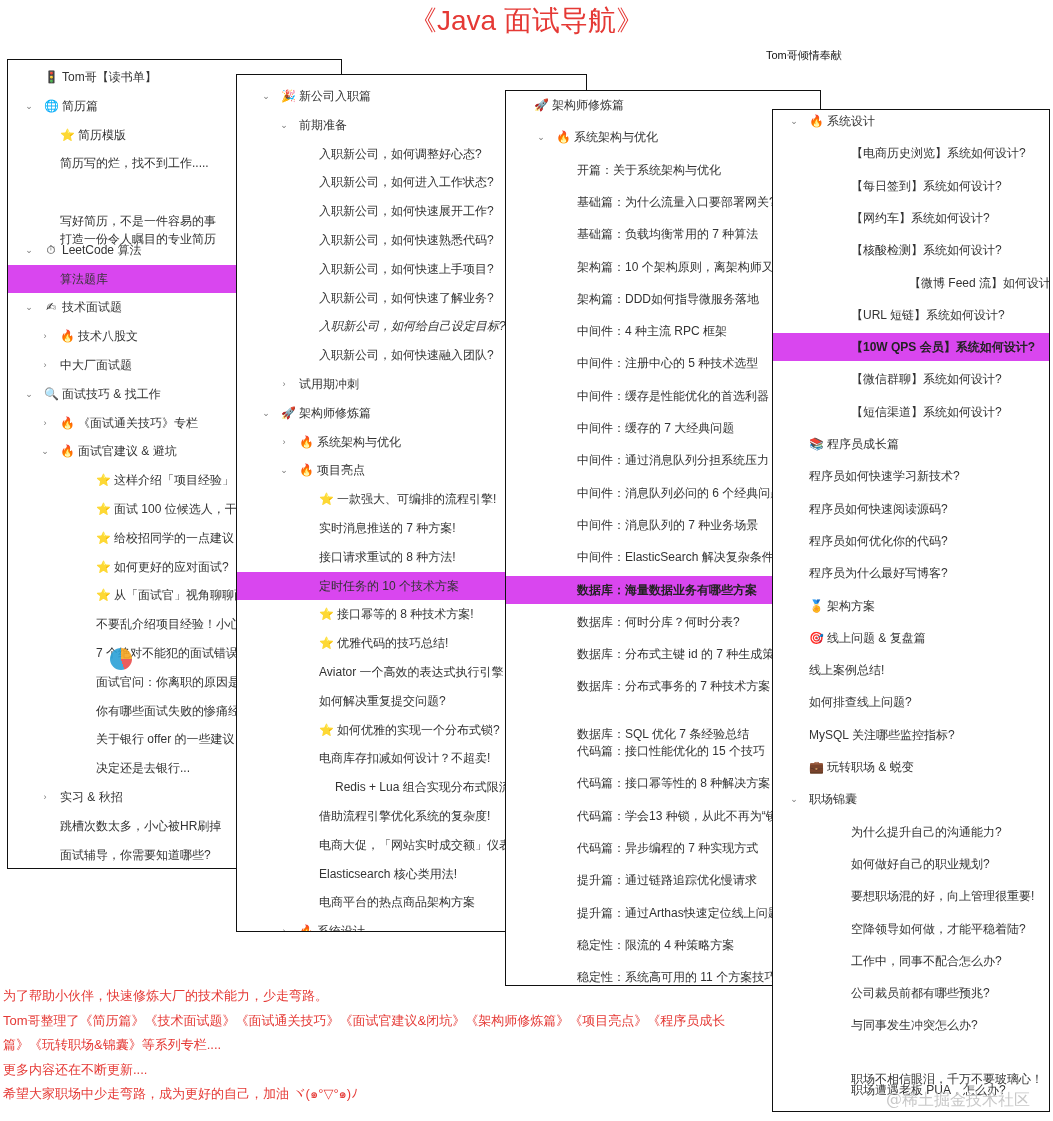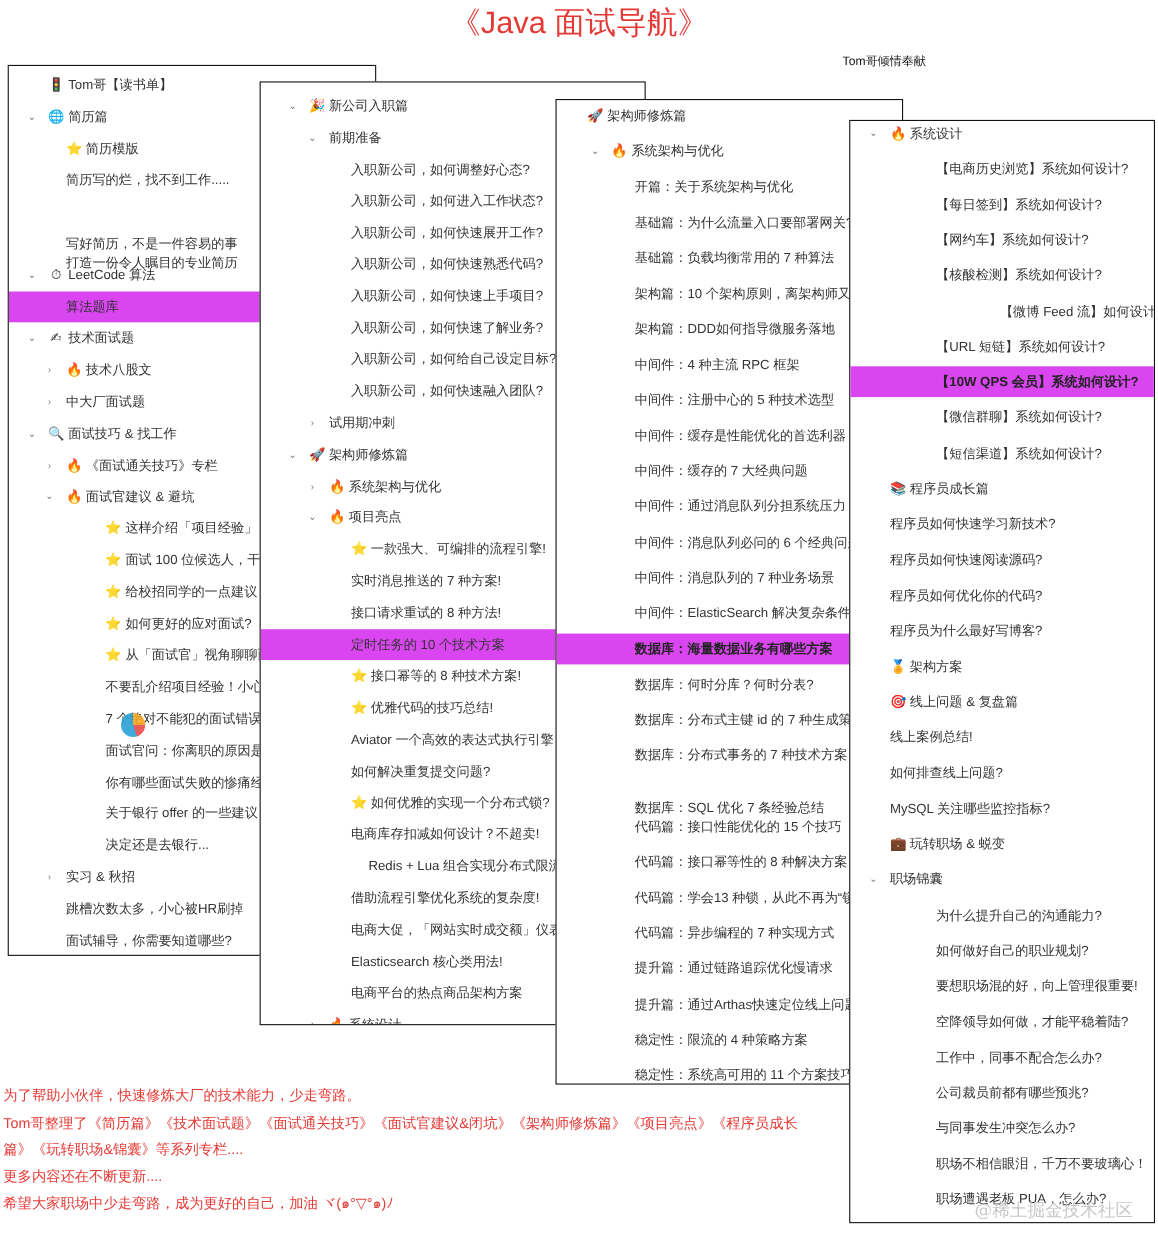--- a/index.html
+++ b/index.html
@@ -141,21 +141,21 @@
     </div>
     <div class="row" style="top: 151px;">
       <span class="txt" style="left: 82px;"><span>入职新公司，如何快速熟悉代码?</span></span>
     </div>
     <div class="row" style="top: 179.8px;">
       <span class="txt" style="left: 82px;"><span>入职新公司，如何快速上手项目?</span></span>
     </div>
     <div class="row" style="top: 208.6px;">
       <span class="txt" style="left: 82px;"><span>入职新公司，如何快速了解业务?</span></span>
     </div>
-    <div class="row" style="top: 237.4px;">
+    <div class="row" style="top: 237.4px; font-style: italic;">
       <span class="txt" style="left: 82px;"><span>入职新公司，如何给自己设定目标?</span></span>
     </div>
     <div class="row" style="top: 266.2px;">
       <span class="txt" style="left: 82px;"><span>入职新公司，如何快速融入团队?</span></span>
     </div>
     <div class="row" style="top: 295px;">
       <span class="chev" style="left: 42px;">›</span>
       <span class="txt" style="left: 62px;"><span>试用期冲刺</span></span>
     </div>
     <div class="row" style="top: 323.8px;">
@@ -391,21 +391,21 @@
     <div class="row" style="top: 836.8px;">
       <span class="txt" style="left: 78px;"><span>工作中，同事不配合怎么办?</span></span>
     </div>
     <div class="row" style="top: 869.1px;">
       <span class="txt" style="left: 78px;"><span>公司裁员前都有哪些预兆?</span></span>
     </div>
     <div class="row" style="top: 901.4px;">
       <span class="txt" style="left: 78px;"><span>与同事发生冲突怎么办?</span></span>
     </div>
     <div class="row" style="top: 933.7px;">
-      <span class="txt" style="left: 78px;"><span>职场不相信眼泪，千万不要玻璃心！</span></span>
+      <span class="txt" style="left: 78px; margin-top: 21px;"><span>职场不相信眼泪，千万不要玻璃心！</span></span>
     </div>
     <div class="row" style="top: 966px;">
       <span class="txt" style="left: 78px;"><span>职场遭遇老板 PUA，怎么办?</span></span>
     </div>
   </div>
 
 <div class="cursor-icon"></div>
 
 <div class="footer">
   <div>为了帮助小伙伴，快速修炼大厂的技术能力，少走弯路。</div>

